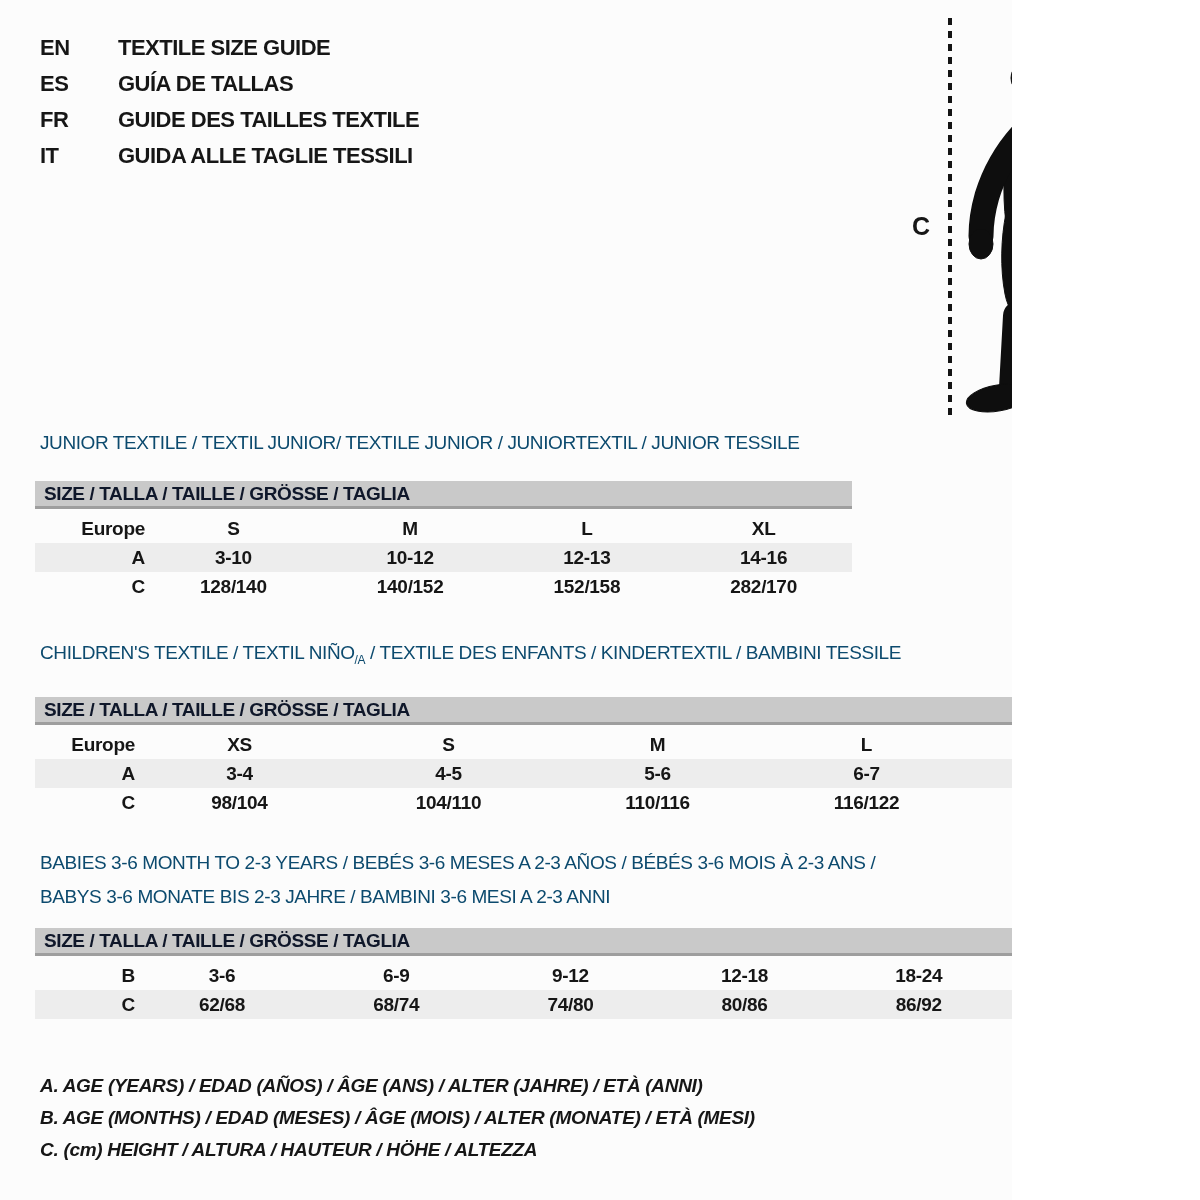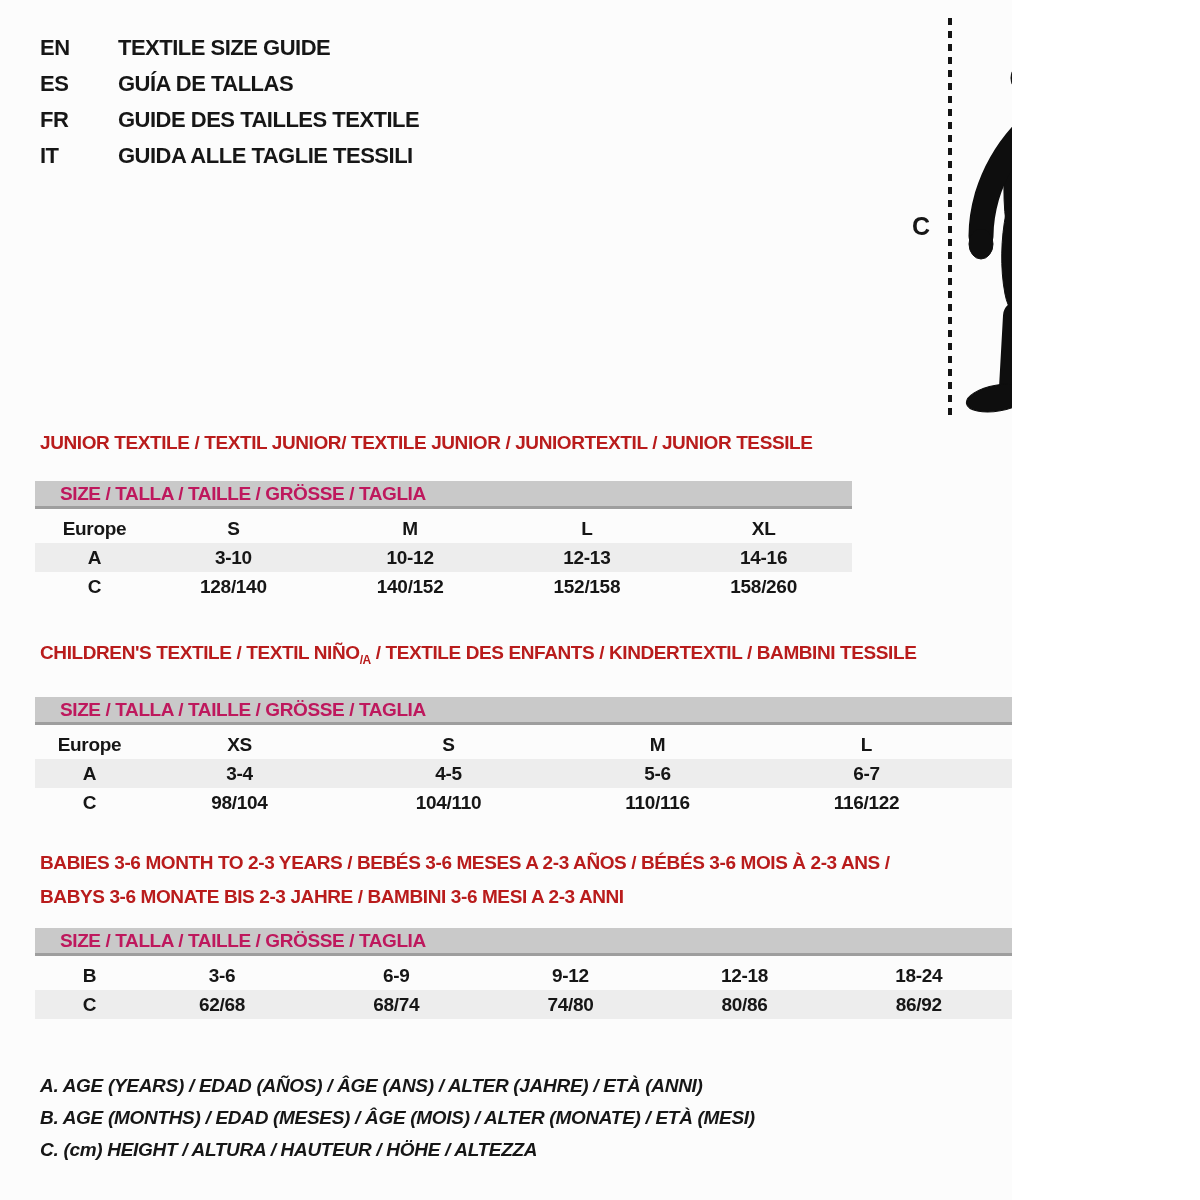--- a/index.html
+++ b/index.html
@@ -18,42 +18,42 @@
     background:repeating-linear-gradient(to bottom,#141414 0 7px,transparent 7px 13px);
   }
   .measure-label{position:absolute;left:912px;top:212px;font-size:25px;font-weight:700;}
   .child-svg{position:absolute;left:940px;top:8px;}
   
   .sec{position:absolute;left:35px;}
   .sec-junior{top:432px;}
   .sec-children{top:642px;}
   .sec-babies{top:846px;}
   .sec-title{
-    margin:0 0 0 5px;font-size:19px;font-weight:700;letter-spacing:-0.4px;
-    white-space:nowrap;line-height:22px;color:#b91c1c;
+    margin:0 0 0 5px;font-size:19px;font-weight:400;letter-spacing:-0.4px;
+    white-space:nowrap;line-height:22px;color:#0c4a6e;
   }
   .sec-title .sub{font-size:12px;vertical-align:sub;}
   .babies-title .t-line{display:block;line-height:34px;}
   .sec-babies .sec-title{line-height:34px;}
   .sec-junior .size-table{margin-top:27px;width:817px;}
   .sec-children .size-table{margin-top:26px;width:1145px;}
   .sec-babies .size-table{margin-top:14px;width:1145px;}
   .tbl-header{
     height:25px;line-height:25px;background:var(--bar-bg,#c9c9c9);
     border-bottom:3px solid var(--bar-border,#9e9e9e);
-    padding-left:25px;font-size:19px;font-weight:700;color:#be185d;letter-spacing:-0.4px;
+    padding-left:9px;font-size:19px;font-weight:700;color:#0f172a;letter-spacing:-0.4px;
   }
   .tbl-rows{margin-top:5px;}
   .trow{display:grid;height:29px;line-height:29px;font-size:19px;font-weight:700;letter-spacing:-0.3px;}
   .sec-junior .trow{grid-template-columns:110px repeat(4,1fr);}
   .sec-children .trow{grid-template-columns:100px repeat(5,1fr);}
   .sec-babies .trow{grid-template-columns:100px repeat(6,1fr);}
   .trow.shaded{background:var(--shade-bg,#ededed);}
   .cell{overflow:hidden;}
-  .cell.lbl{padding-left:9px;text-align:center;}
+  .cell.lbl{padding-left:9px;text-align:right;}
   .cell.val{text-align:center;}
   
   .legend{position:absolute;left:40px;top:1070px;font-style:italic;}
   .legend-line{height:32px;line-height:32px;font-size:19px;font-weight:700;letter-spacing:-0.3px;white-space:nowrap;}
 </style>
 </head>
 <body>
 
 <div class="canvas">
 
@@ -120,21 +120,21 @@
             <div class="cell val">3-10</div>
             <div class="cell val">10-12</div>
             <div class="cell val">12-13</div>
             <div class="cell val">14-16</div>
           </div>
           <div class="trow">
             <div class="cell lbl">C</div>
             <div class="cell val">128/140</div>
             <div class="cell val">140/152</div>
             <div class="cell val">152/158</div>
-            <div class="cell val">158/260</div>
+            <div class="cell val">282/170</div>
           </div>
         </div>
     </div>
   </section>
 
   <section class="sec sec-children">
     <h2 class="sec-title"><span>CHILDREN'S TEXTILE / TEXTIL NIÑO</span><span class="sub">/A</span><span> / TEXTILE DES ENFANTS / KINDERTEXTIL / BAMBINI TESSILE</span></h2>
     <div class="size-table">
       <div class="tbl-header">SIZE / TALLA / TAILLE / GRÖSSE / TAGLIA</div>
       <div class="tbl-rows">

